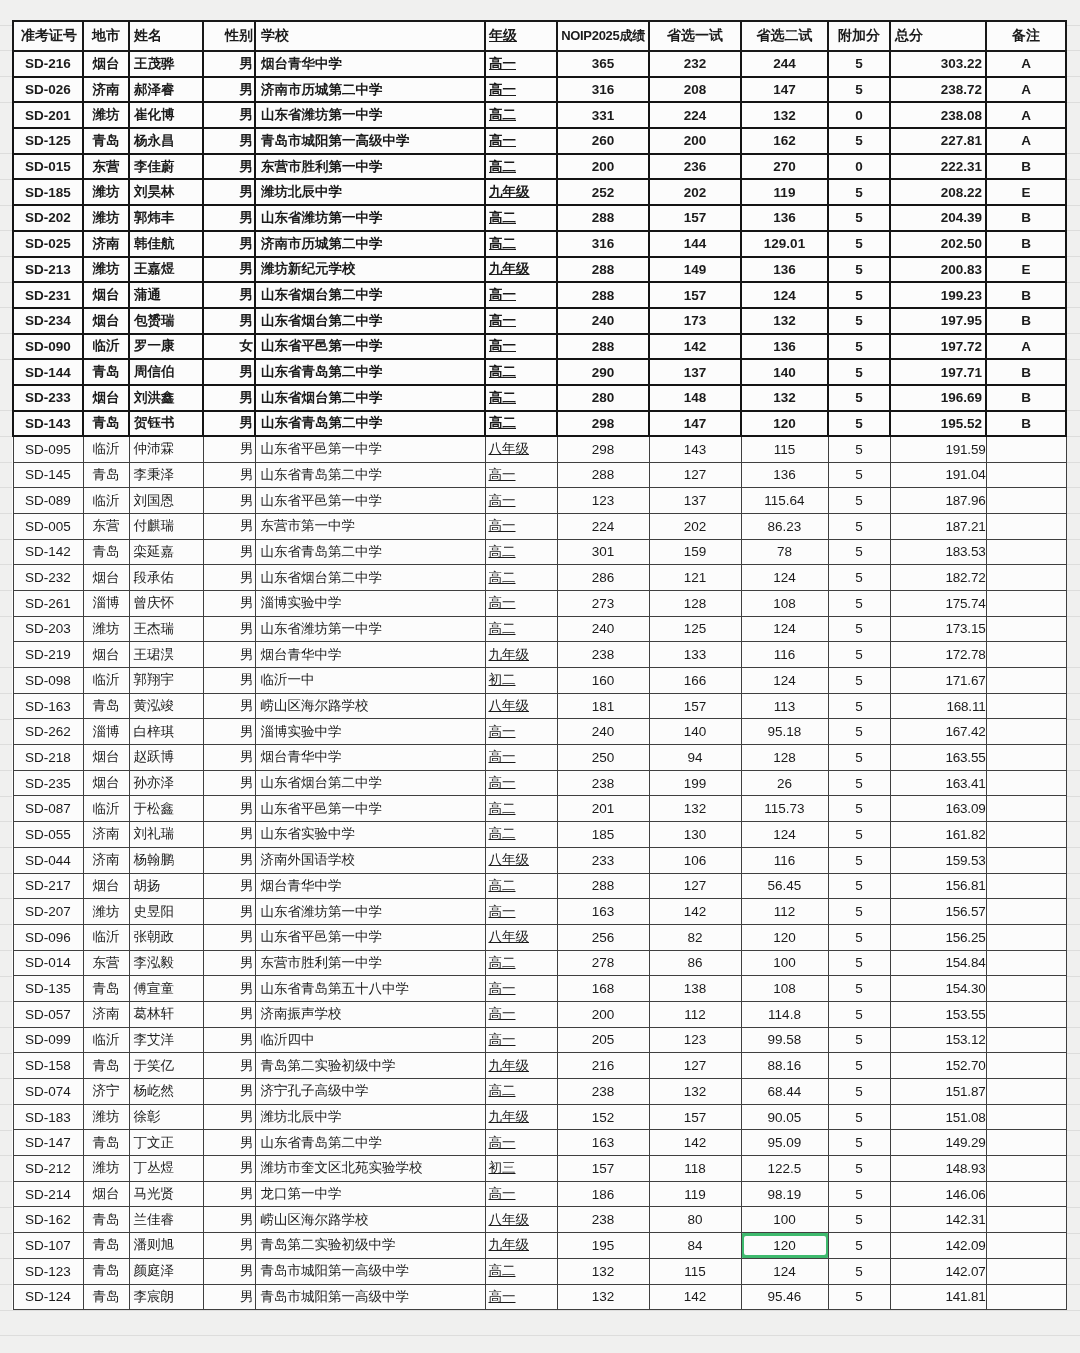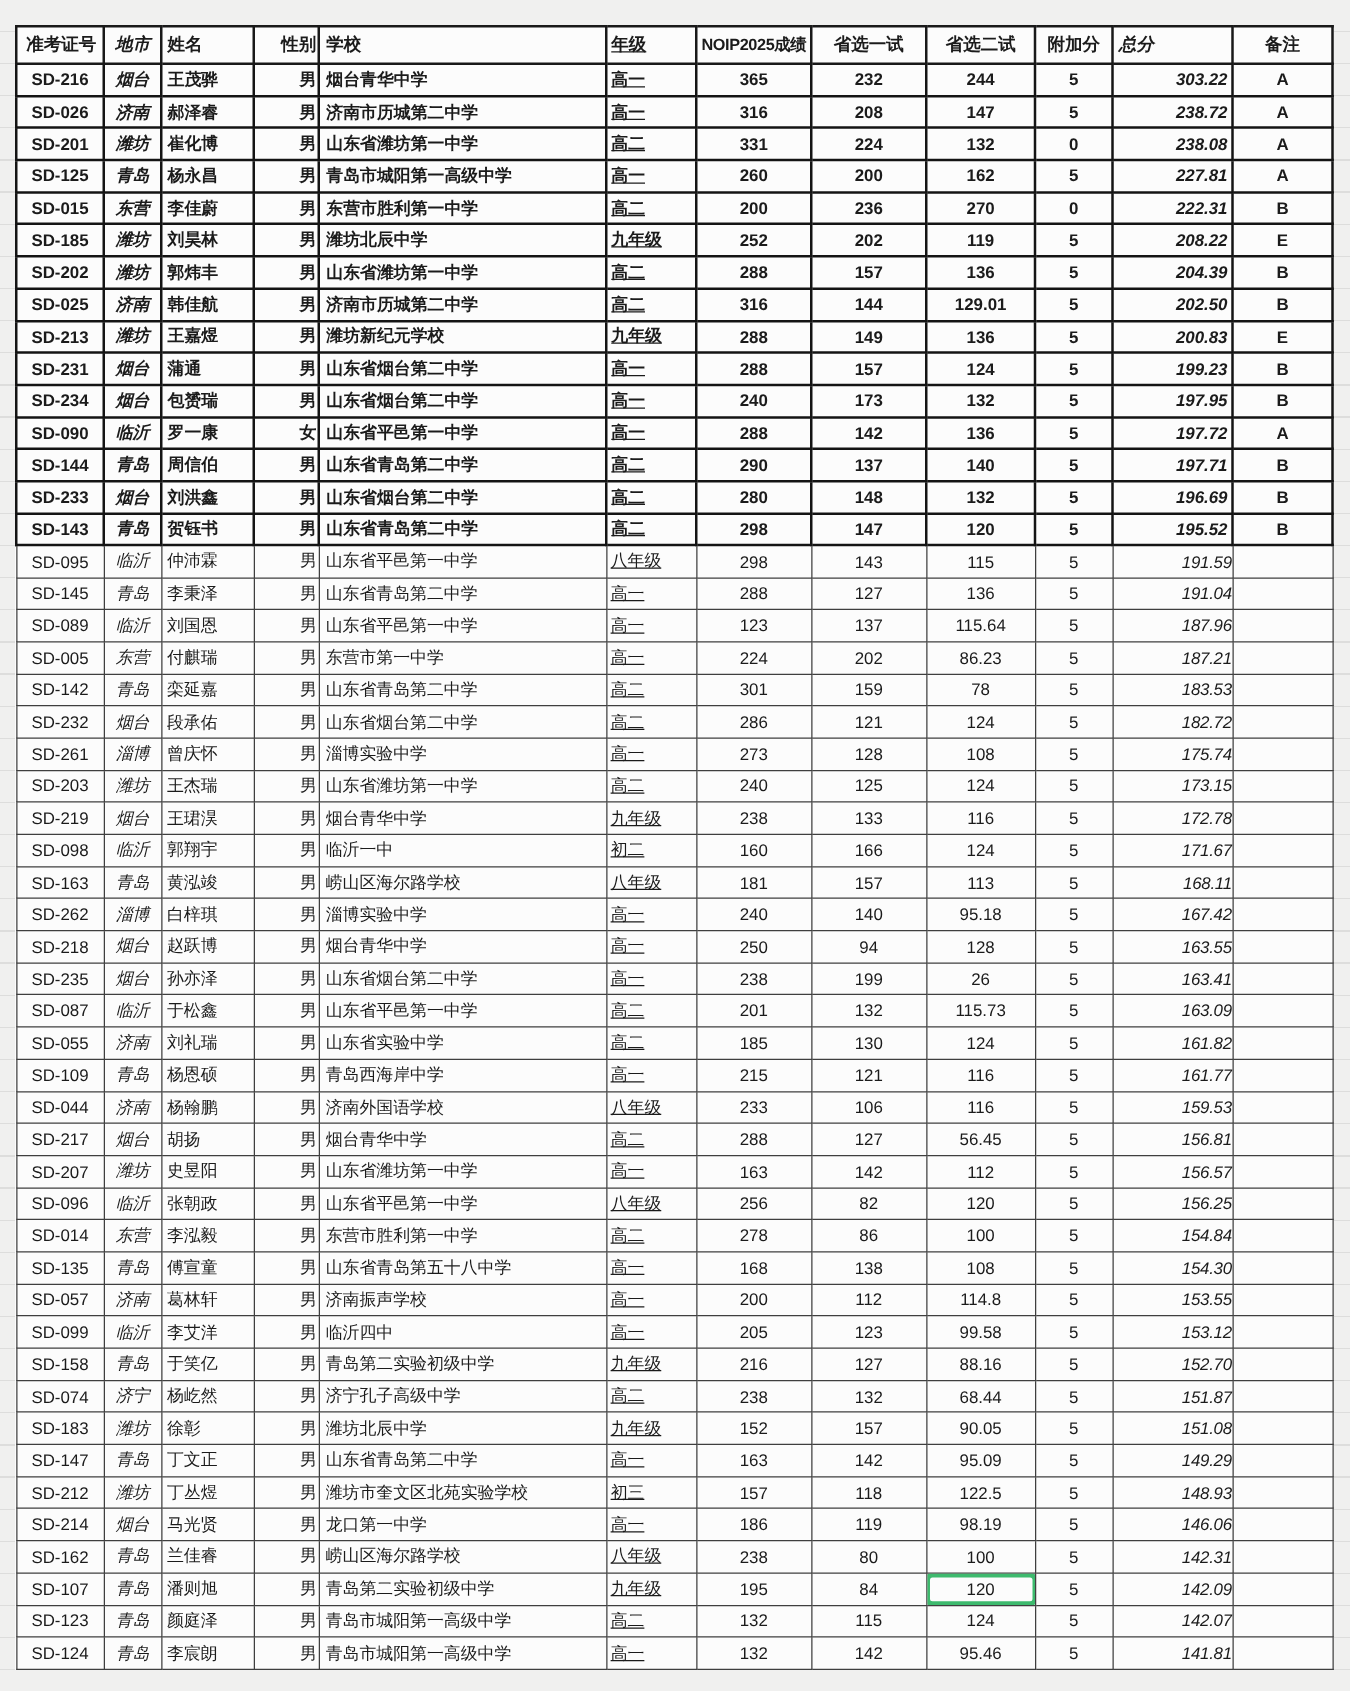--- a/index.html
+++ b/index.html
@@ -28,30 +28,30 @@
     background:#fcfcfc;
   }
   tbody td{
     border:1px solid #3f3f3f;
     height:25.7px;font-size:13.5px;font-weight:400;text-align:center;
     background:#fcfcfc;
   }
   tbody tr.bold td{border:2.5px solid #141414;font-weight:700;}
   
   .col-id{width:70px;}
-  .col-city{width:46px;font-style:italic;}
+  .col-city{width:46px;}
   .col-name{width:74px;text-align:left;padding-left:4px;}
   .col-gender{width:52px;text-align:right;}
   .col-school{width:230px;text-align:left;padding-left:5px;border-radius:13px;}
   .col-grade{width:72px;text-align:left;padding-left:3px;text-decoration:underline;}
   .col-noip{width:92px;}
   .col-exam1{width:92px;}
   .col-exam2{width:87px;}
   .col-bonus{width:62px;}
-  .col-total{width:96px;text-align:right;padding-right:3px;font-style:italic;}
+  .col-total{width:96px;text-align:right;padding-right:3px;}
   .col-remark{width:80px;}
   thead .col-id{text-align:left;padding-left:7px;}
   thead .col-name{text-align:left;padding-left:4px;}
   thead .col-school{text-align:left;padding-left:5px;}
   thead .col-grade{text-align:left;padding-left:3px;}
   thead .col-noip{font-size:13px;letter-spacing:-0.3px;}
   thead .col-total{text-align:left;padding-left:4px;}
   
   tbody tr:not(.bold) .col-total{padding-right:0;letter-spacing:-0.2px;}
   
@@ -513,34 +513,20 @@
         <td class="col-school">山东省实验中学</td>
         <td class="col-grade">高二</td>
         <td class="col-noip">185</td>
         <td class="col-exam1">130</td>
         <td class="col-exam2">124</td>
         <td class="col-bonus">5</td>
         <td class="col-total">161.82</td>
         <td class="col-remark"></td>
       </tr>
       <tr>
-        <td class="col-id">SD-109</td>
-        <td class="col-city">青岛</td>
-        <td class="col-name">杨恩硕</td>
-        <td class="col-gender">男</td>
-        <td class="col-school">青岛西海岸中学</td>
-        <td class="col-grade">高一</td>
-        <td class="col-noip">215</td>
-        <td class="col-exam1">121</td>
-        <td class="col-exam2">116</td>
-        <td class="col-bonus">5</td>
-        <td class="col-total">161.77</td>
-        <td class="col-remark"></td>
-      </tr>
-      <tr>
         <td class="col-id">SD-044</td>
         <td class="col-city">济南</td>
         <td class="col-name">杨翰鹏</td>
         <td class="col-gender">男</td>
         <td class="col-school">济南外国语学校</td>
         <td class="col-grade">八年级</td>
         <td class="col-noip">233</td>
         <td class="col-exam1">106</td>
         <td class="col-exam2">116</td>
         <td class="col-bonus">5</td>

